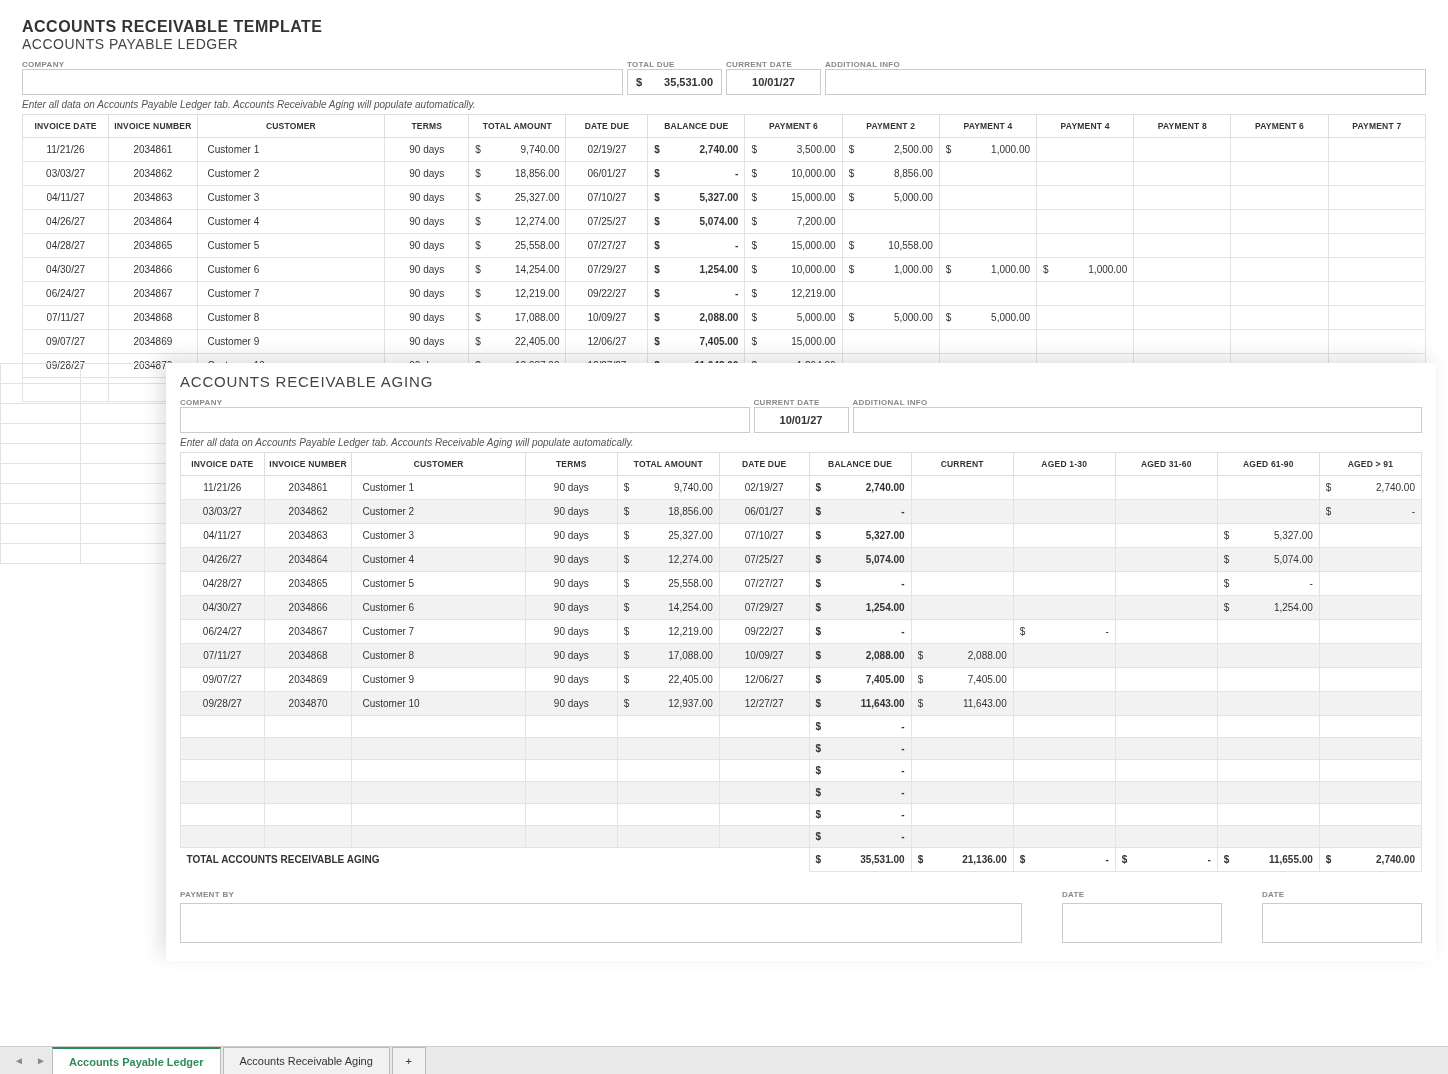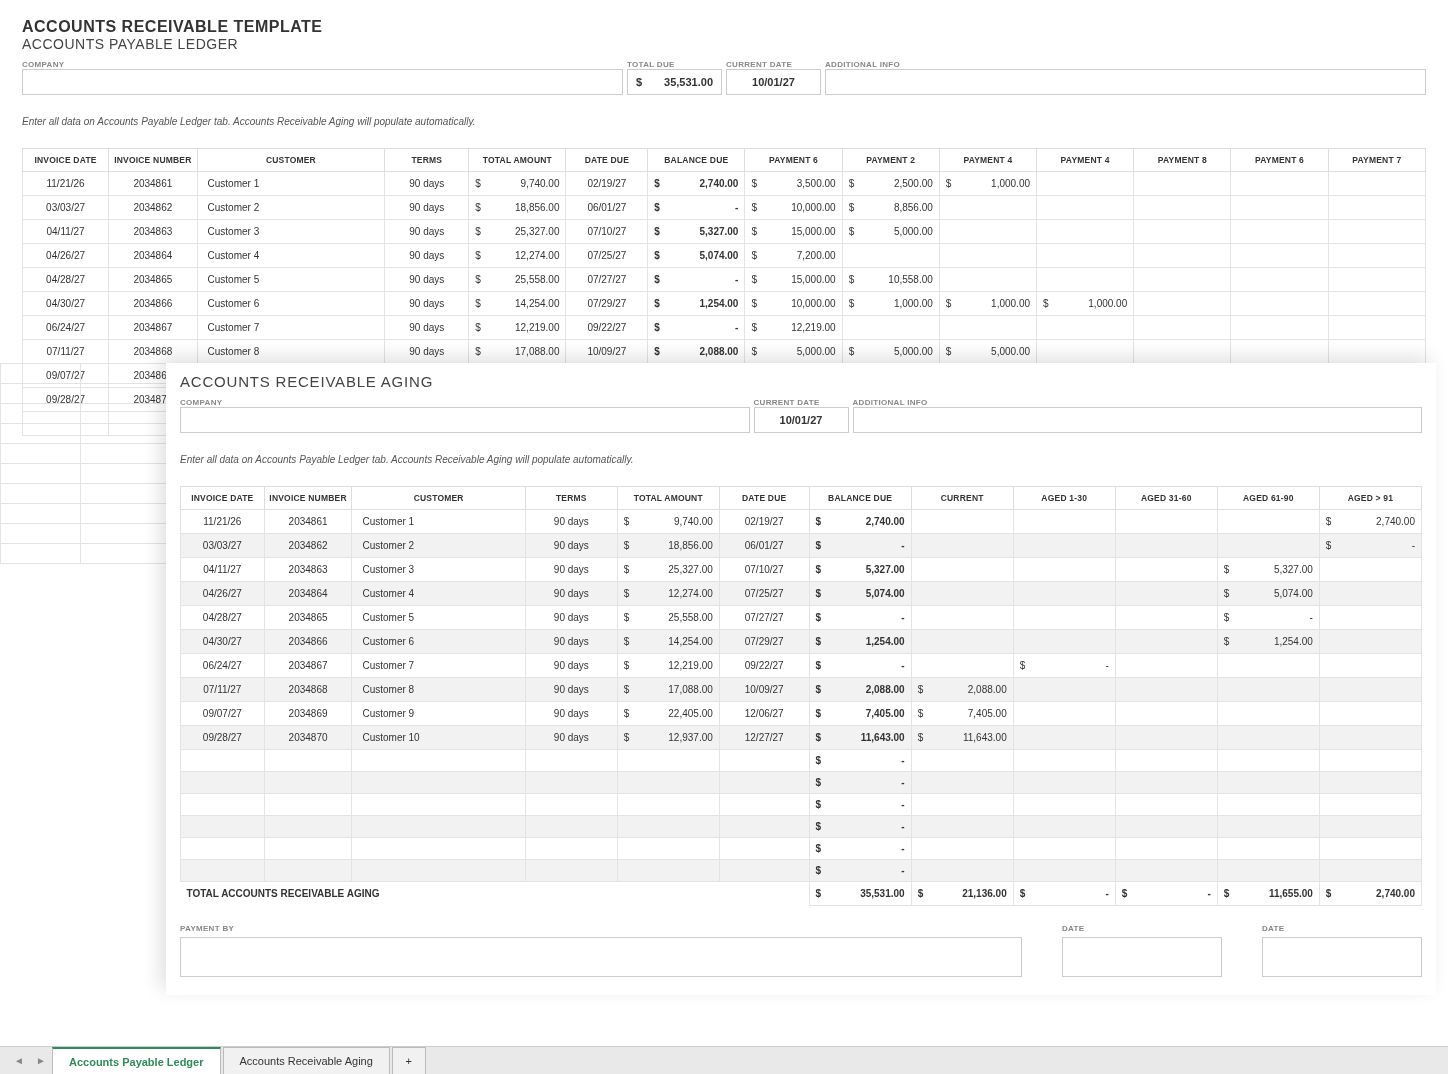--- a/index.html
+++ b/index.html
@@ -1,21 +1,21 @@
 <!DOCTYPE html>
 <html><head>
 <meta charset="utf-8">
 <style>
 * { box-sizing:border-box; margin:0; padding:0; }
 html,body { width:1448px; height:1074px; background:#f8f8f8; font-family:Arial,Helvetica,sans-serif; color:#333; font-size:11px; }
 .page { width:1448px; height:1074px; background:#fff; position:relative; padding:18px 22px 0 22px; }
 h1 { font-size:16px; letter-spacing:.5px; font-weight:700; color:#333; margin-bottom:0; }
 h2 { font-size:14px; font-weight:500; letter-spacing:.5px; color:#444; margin-bottom:8px; }
 .small-label { font-size:8px; font-weight:700; letter-spacing:.3px; color:#888; }
-.italic-note { font-style:italic; font-size:10px; color:#555; margin:21px 0; }
+.italic-note { font-style:italic; font-size:10px; color:#555; margin:4px 0; }
 .box-input { height:26px; border:1px solid #ccc; background:#fff; display:flex; align-items:center; padding:0 8px; }
 .bold { font-weight:700; }
 
 
 .overlay { position:absolute; top:363px; left:166px; width:1270px; background:#fff; box-shadow:-6px -6px 18px rgba(0,0,0,.12); padding:10px 14px 18px 14px; }
 
 
 table { border-collapse:collapse; width:100%; table-layout:fixed; font-size:10px; }
 th { font-size:8.5px; font-weight:700; text-align:center; border:1px solid #ddd; padding:6px 4px; background:#fff; letter-spacing:.2px; }
 td { border:1px solid #e3e3e3; padding:5px 6px; height:24px; text-align:center; white-space:nowrap; overflow:hidden; }

